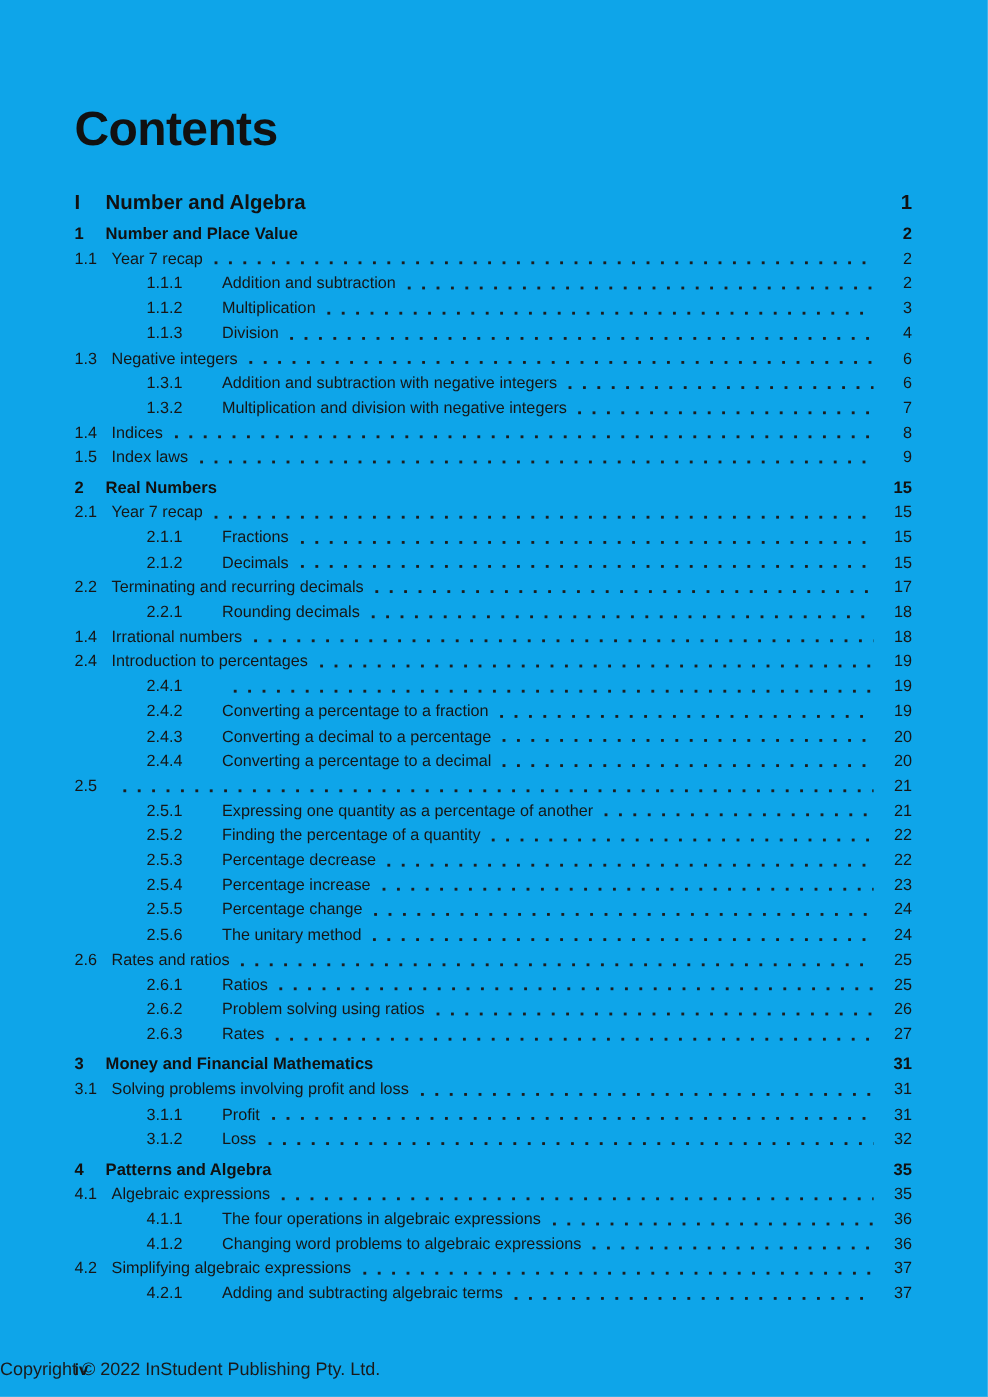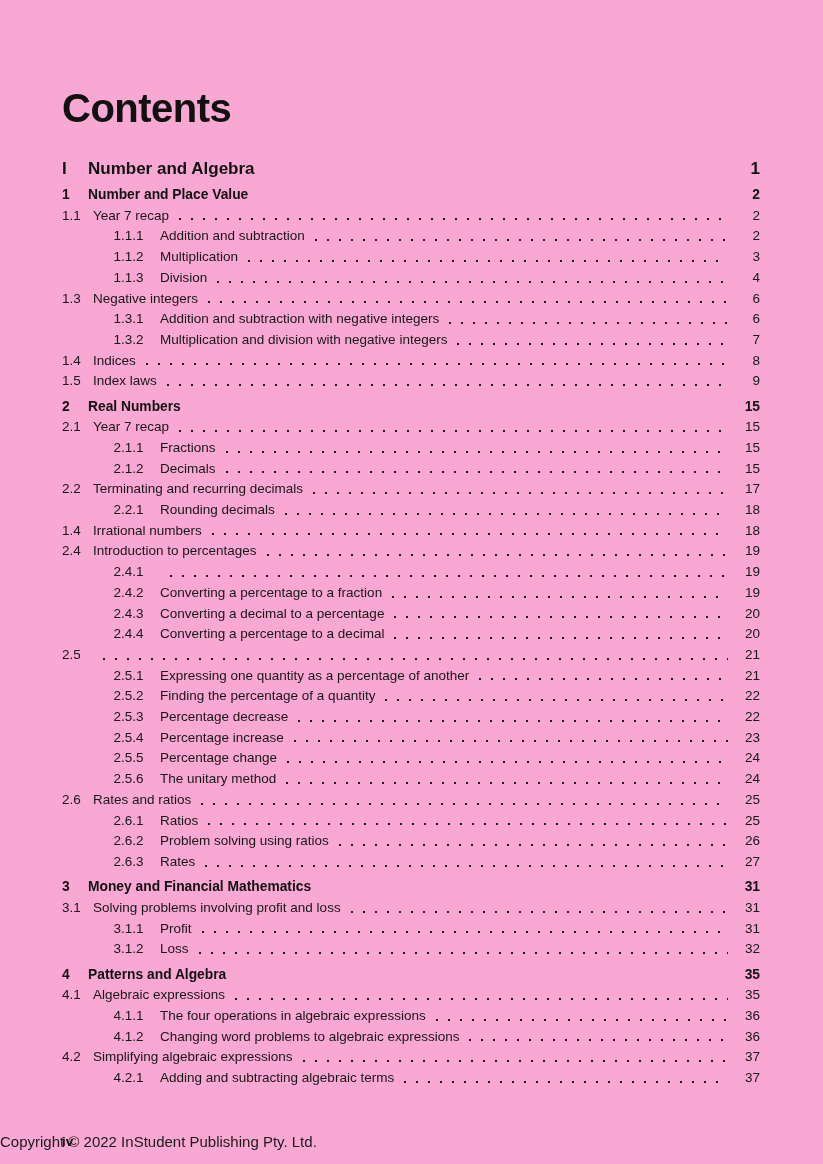--- a/index.html
+++ b/index.html
@@ -5,21 +5,21 @@
   html, body { margin: 0; padding: 0; }
   body {
     width: 823px; height: 1164px;
     background: #e8e8e8;
     font-family: "Liberation Sans", sans-serif;
     color: #161616;
   }
   .page {
     position: relative;
     width: 823px; height: 1164px;
-    background: #f9a8d4;
+    background: #0ea5e9;
     overflow: hidden;
   }
   .content { position: absolute; left: 62px; right: 63px; top: 0; }
   .doc-title {
     margin: 88px 0 0 0;
     font-size: 40px; line-height: 40px;
     font-weight: bold; letter-spacing: -0.5px;
     color: #111;
   }
   .toc { margin-top: 29px; }
@@ -46,21 +46,21 @@
     margin-bottom: 5px; color: #111;
   }
   .part .num { width: 26px; }
   .chapter {
     font-size: 13.8px; font-weight: bold;
     margin-top: 4.5px; color: #111;
   }
   .chapter .num { width: 26px; }
   .part .leader, .chapter .leader { background-image: none; }
   .section .num { width: 31px; }
-  .subsection .num { margin-left: 35px; width: 63px; text-align: center; }
+  .subsection .num { margin-left: 60px; width: 63px; }
 
   .footer { position: absolute; left: 0; right: 0; top: 1133px; height: 22px; }
   .folio {
     position: absolute; left: 62px; top: 1px;
     font-size: 13.5px; font-weight: bold;
   }
   .copyright {
     display: block; text-align: left;
     font-size: 15px; line-height: 18px; color: #1a1a1a;
   }

